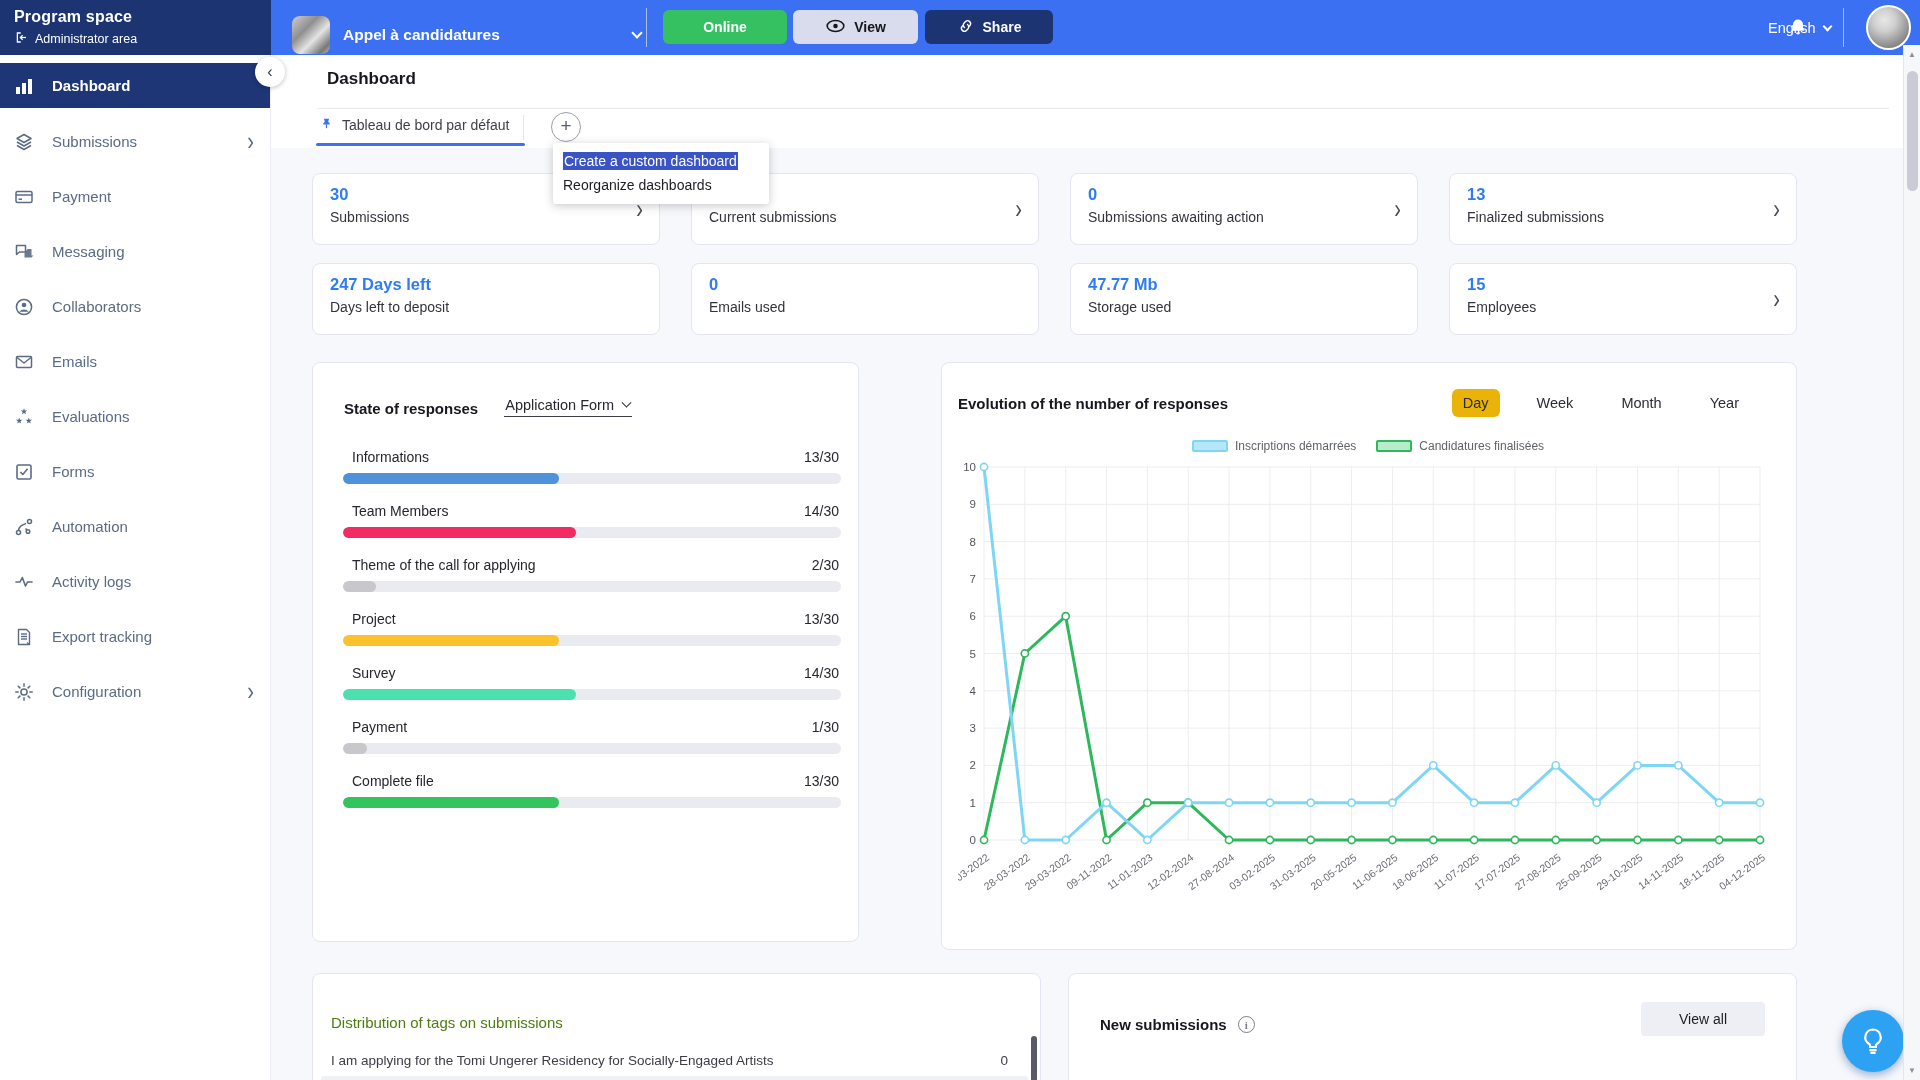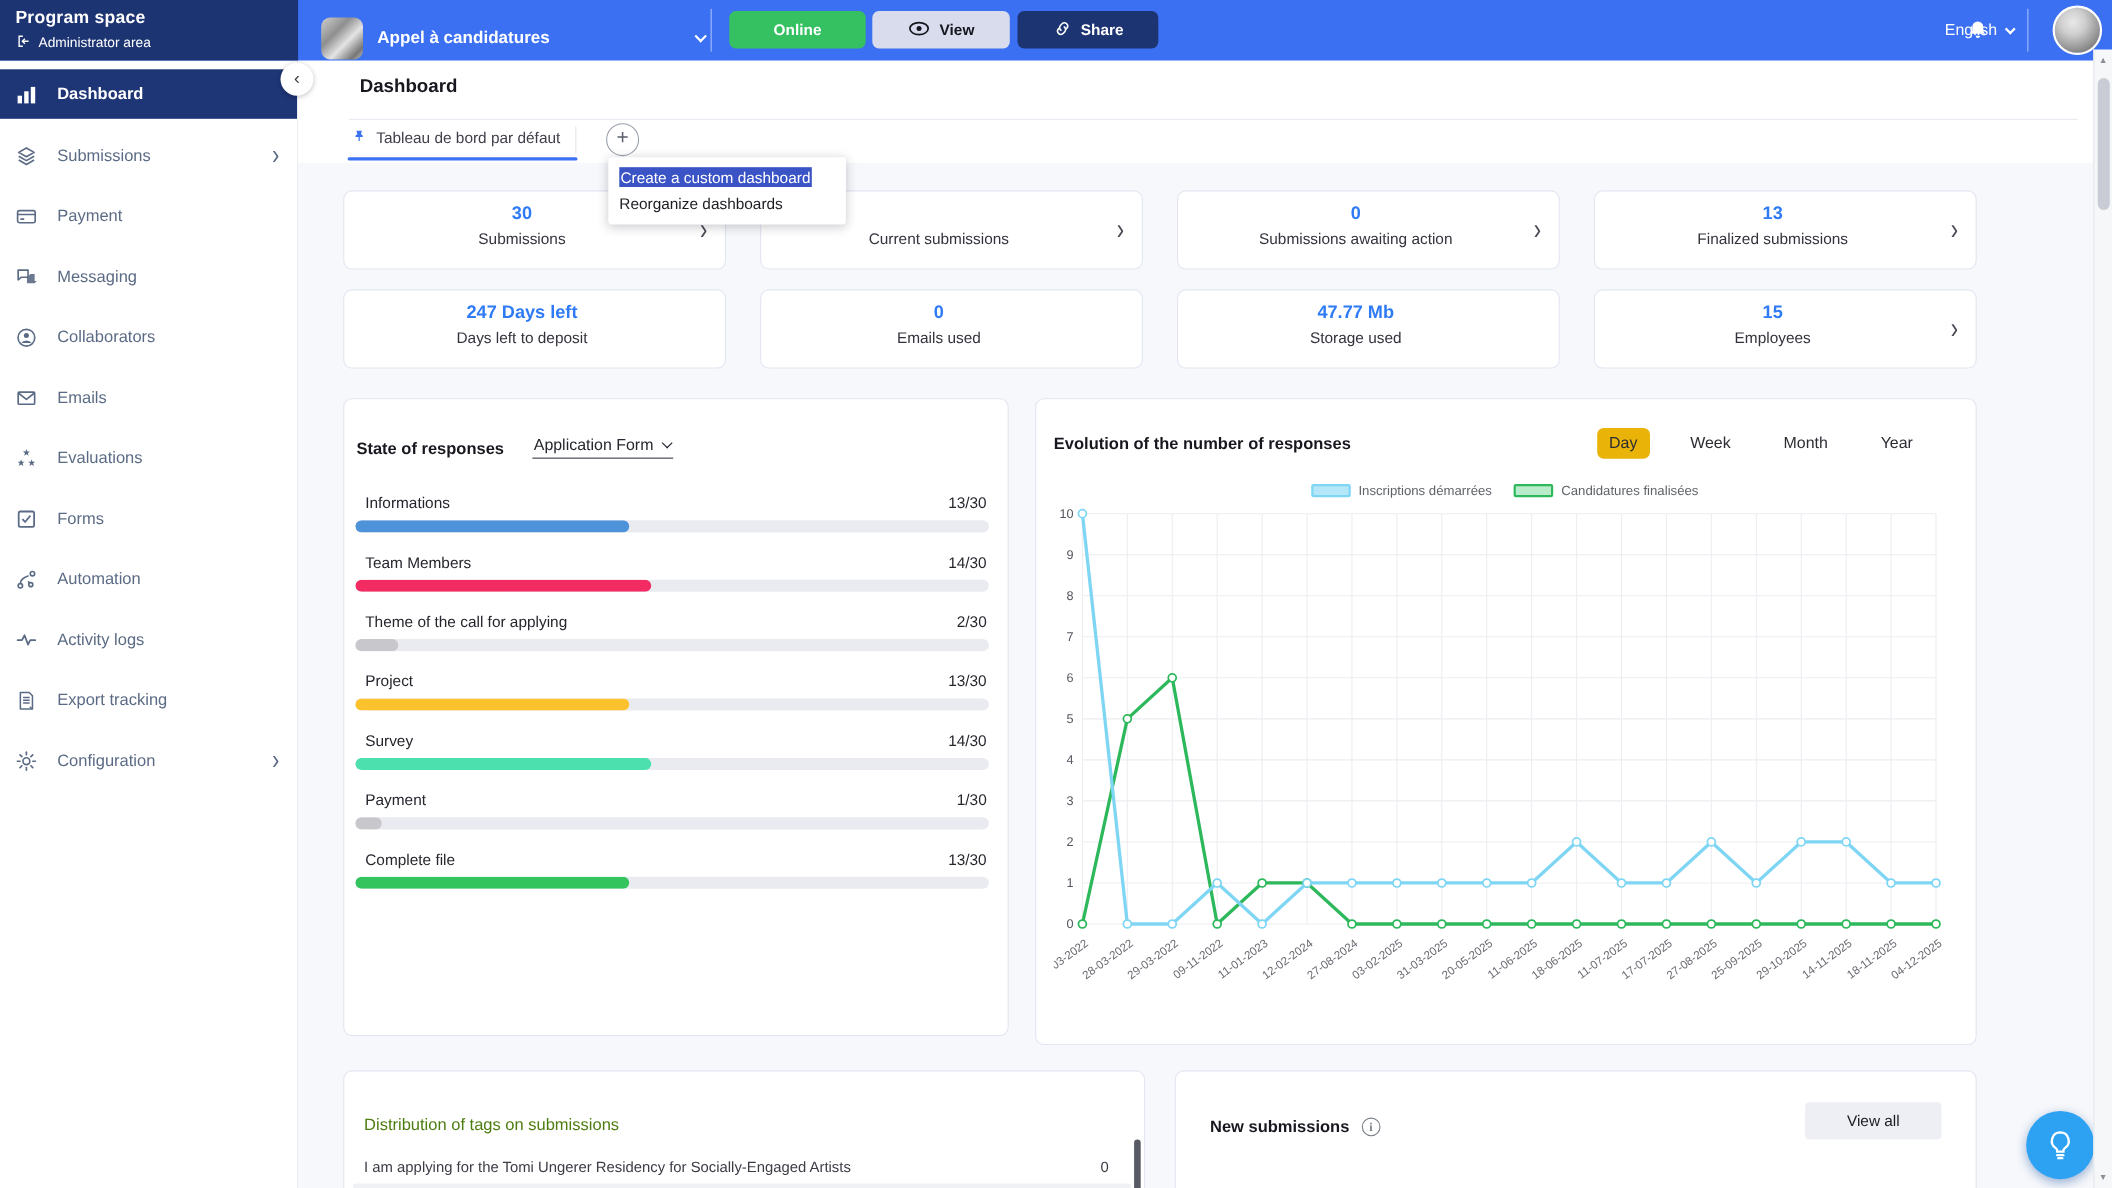--- a/index.html
+++ b/index.html
@@ -42,27 +42,27 @@
   .tab { position:absolute; left:49px; top:61px; display:flex; align-items:center; gap:9px; font-size:14px; color:#3f3f4a; cursor:pointer; }
   .tab-underline { position:absolute; left:45px; top:88px; width:209px; height:3px; background:#3b72f4; border-radius:2px; }
   .tab-div { position:absolute; left:252px; top:60px; width:1px; height:25px; background:#e3e5ee; }
   .plus-btn { position:absolute; left:280px; top:57px; width:30px; height:30px; border-radius:50%; border:1.5px solid #9aa0ad; color:#5a5f6b; font-size:19px; line-height:26px; text-align:center; background:#fff; cursor:pointer; }
 
   .menu { position:absolute; left:282px; top:88px; width:216px; background:#fff; border-radius:3px; box-shadow:0 2px 10px rgba(40,40,60,.25); z-index:60; padding:6px 0 7px; }
   .menu-item { padding:4px 10px; font-size:14px; color:#1c1c24; cursor:pointer; white-space:nowrap; }
   .menu-item.sel span { background:#3a53c5; color:#fff; padding:1px 1px; }
 
   .cards { position:absolute; left:41px; top:118px; display:grid; grid-template-columns:repeat(4,348px); grid-auto-rows:72px; gap:18px 31px; }
-  .card { position:relative; background:#fff; border:1px solid #e3e6f1; border-radius:8px; padding:11px 40px 0 17px;text-align:center; }
+  .card { position:relative; background:#fff; border:1px solid #e3e6f1; border-radius:8px; padding:11px 40px 0 17px; }
   .card .val { color:#2e7bf5; font-weight:bold; font-size:16.5px; min-height:20px; }
   .card .lab { color:#33333d; font-size:14px; margin-top:4px; }
   .card .nx { position:absolute; right:16px; top:24px; font-size:20px; color:#4a4a55; transform:scaleY(1.35); cursor:pointer; }
 
   .panel { position:absolute; background:#fff; border:1px solid #e3e6f1; border-radius:8px; }
-  .p-resp { left:41px; top:307px; width:605px; height:580px; padding:34px 17px 0 10px; }
+  .p-resp { left:41px; top:307px; width:547px; height:580px; padding:34px 17px 0 30px; }
   .resp-head { display:flex; align-items:flex-end; gap:26px; padding-left:1px; }
   .resp-title { font-size:15px; font-weight:bold; color:#17171f; }
   .resp-select { display:flex; align-items:center; gap:9px; font-size:14.5px; color:#26262e; border-bottom:1px solid #3c3c46; padding:0 2px 3px 1px; cursor:pointer; }
   .resp-select .c2 { width:7px; height:7px; border-right:1.8px solid #26262e; border-bottom:1.8px solid #26262e; transform:rotate(45deg) translate(-2px,-2px); }
   .bars { margin-top:30px; }
   .bar-row { margin-bottom:17px; }
   .bar-top { display:flex; justify-content:space-between; font-size:14px; color:#26262e; padding:0 2px 0 9px; height:20px; align-items:center; }
   .bar-track { margin-top:6px; height:11px; border-radius:6px; background:#e9ebf0; overflow:hidden; }
   .bar-fill { height:11px; border-radius:6px; min-width:24px; }
 

